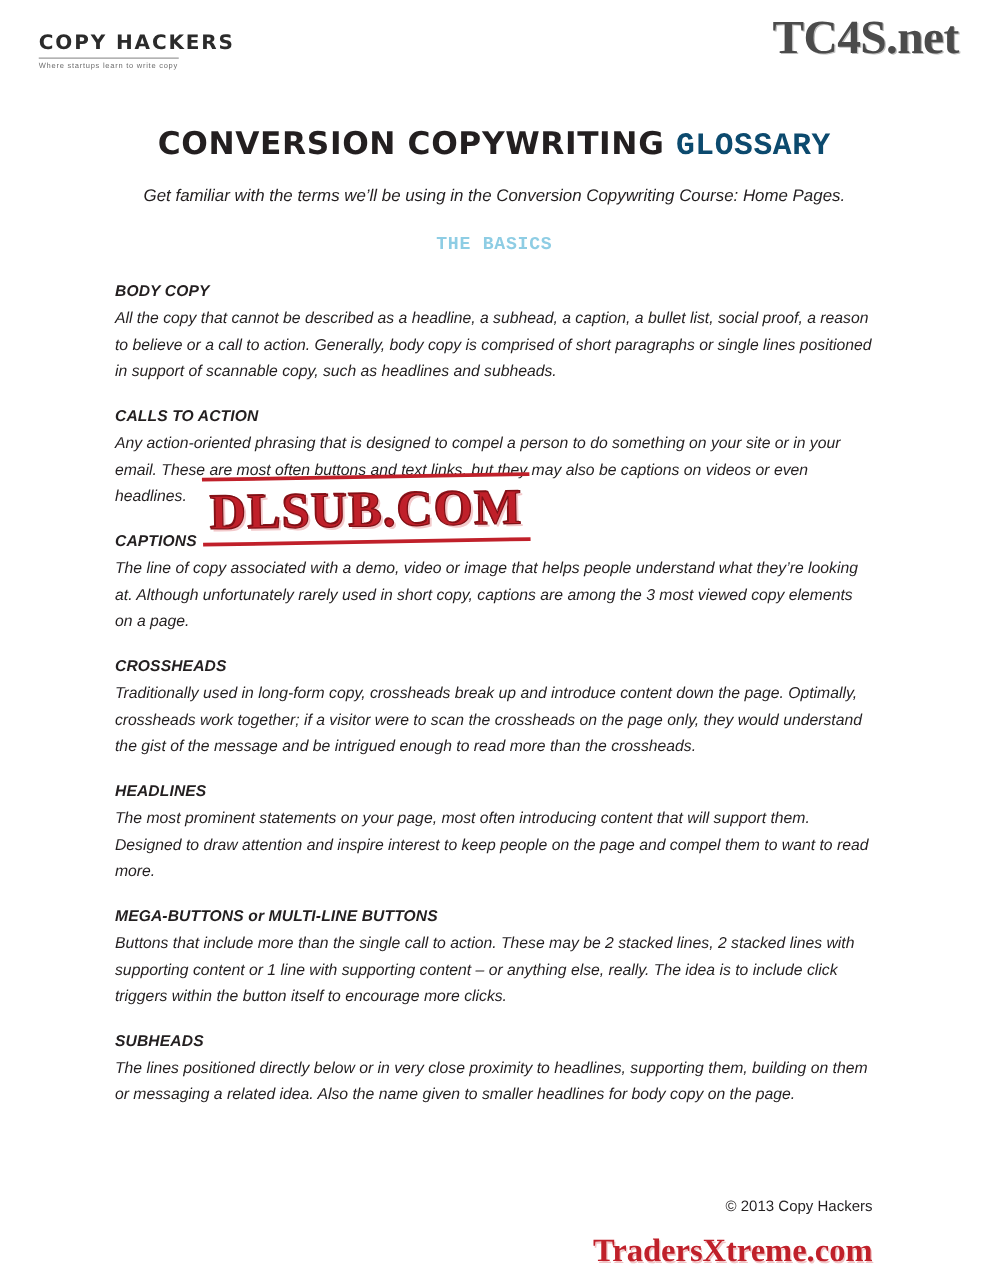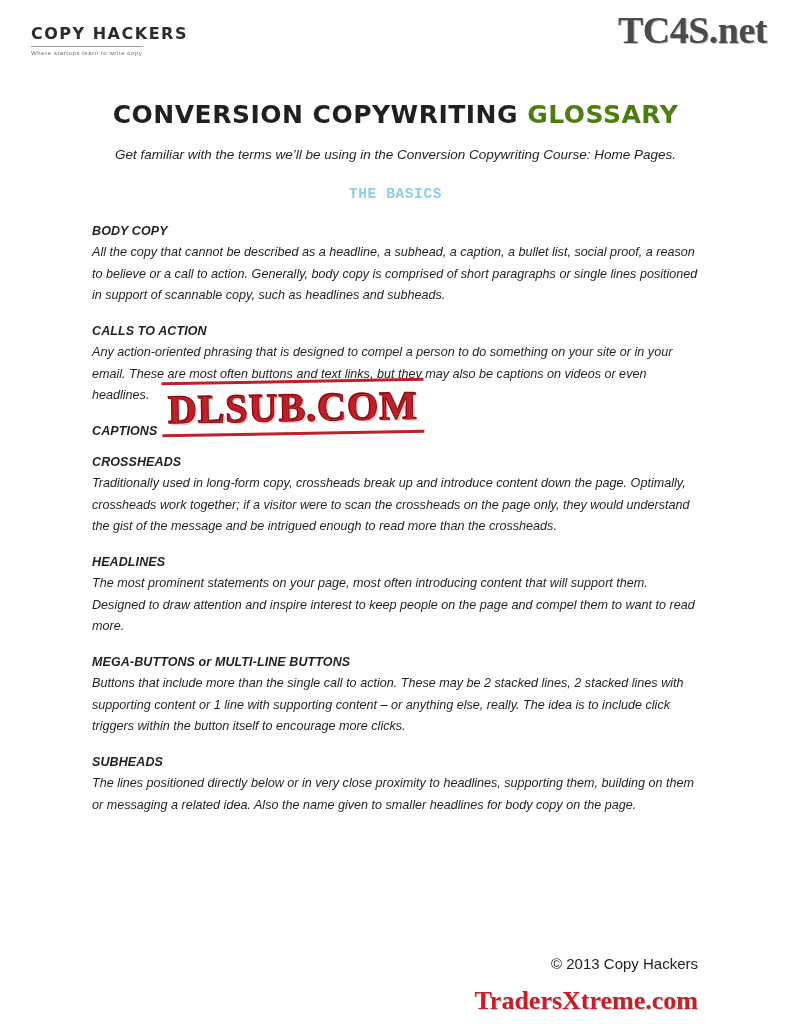--- a/index.html
+++ b/index.html
@@ -65,21 +65,22 @@
   .doc-title {
     text-align: center;
     margin-top: 22px;
     font-family: "DejaVu Sans", sans-serif;
     font-weight: bold;
     font-size: 25px;
     letter-spacing: 0.5px;
     color: #231f20;
   }
   .doc-title .glossary {
-    color: #4d7c0f;
+    color: #0c4a6e;
+    font-family: Liberation Mono, monospace;
   }
   .doc-subtitle {
     text-align: center;
     margin-top: 18px;
     font-style: italic;
     font-size: 13.5px;
     color: #231f20;
   }
   .section-title {
     text-align: center;
@@ -142,21 +143,21 @@
   
   .footer {
     position: absolute;
     left: 0;
     right: 0;
     bottom: 8px;
     text-align: right;
     padding-right: 93px;
   }
   .copyright {
-    font-size: 15px;
+    font-size: 12px;
     color: #231f20;
     margin-bottom: 14px;
   }
   .watermark-bottom {
     font-family: "Liberation Serif", serif;
     font-weight: bold;
     font-size: 26px;
     color: #c0202a;
     text-shadow: 1px 1px 0 #f0c2c4;
     letter-spacing: 0px;
@@ -190,20 +191,21 @@
     <div class="term-def">All the copy that cannot be described as a headline, a subhead, a caption, a bullet list, social proof, a reason to believe or a call to action. Generally, body copy is comprised of short paragraphs or single lines positioned in support of scannable copy, such as headlines and subheads.</div>
   </div>
 
   <div class="term-block">
     <div class="term-name">CALLS TO ACTION</div>
     <div class="term-def">Any action-oriented phrasing that is designed to compel a person to do something on your site or in your email. These are most often buttons and text links, but they may also be captions on videos or even headlines.</div>
   </div>
 
   <div class="term-block">
     <div class="term-name">CAPTIONS</div>
+    <div class="term-def">The line of copy associated with a demo, video or image that helps people understand what they’re looking at. Although unfortunately rarely used in short copy, captions are among the 3 most viewed copy elements on a page.</div>
   </div>
 
   <div class="term-block">
     <div class="term-name">CROSSHEADS</div>
     <div class="term-def">Traditionally used in long-form copy, crossheads break up and introduce content down the page. Optimally, crossheads work together; if a visitor were to scan the crossheads on the page only, they would understand the gist of the message and be intrigued enough to read more than the crossheads.</div>
   </div>
 
   <div class="term-block">
     <div class="term-name">HEADLINES</div>
     <div class="term-def">The most prominent statements on your page, most often introducing content that will support them. Designed to draw attention and inspire interest to keep people on the page and compel them to want to read more.</div>

